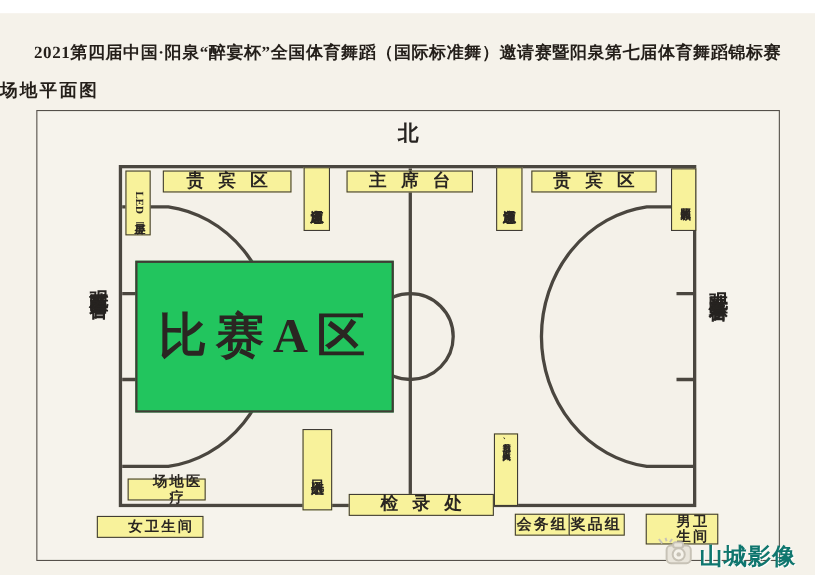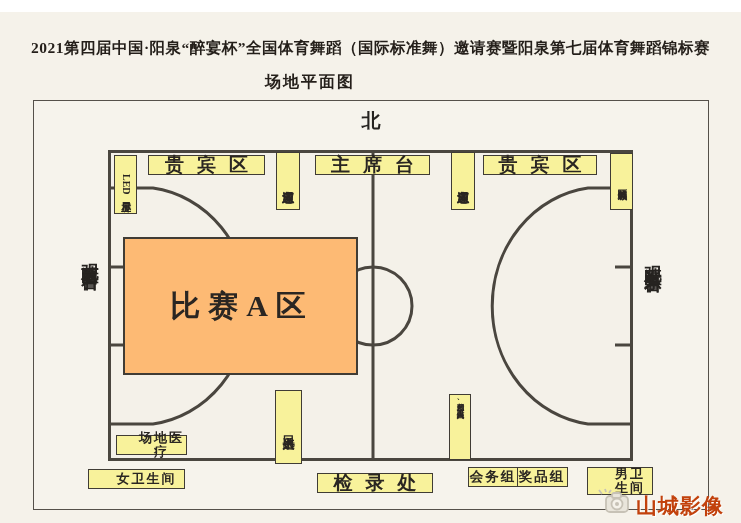--- a/index.html
+++ b/index.html
@@ -10,21 +10,21 @@
     color:#1d1b18;
     margin-top:12px;
   }
   .title1{
     position:absolute; top:26px; left:0; width:741px;
     text-align:center; font-weight:bold; font-size:15.5px; letter-spacing:.5px;
     color:#241f1a;
   }
   .title2{
     position:absolute; top:60px; left:0; width:620px;
-    text-align:center; font-weight:bold; font-size:16px; letter-spacing:2px;
+    text-align:left; font-weight:bold; font-size:16px; letter-spacing:2px;
     color:#241f1a;
   }
   .frame{
     position:absolute; left:33px; top:88px; width:676px; height:410px;
     border:1.5px solid #55504a; box-sizing:border-box; background:#f6f3ec;
   }
   .north{
     position:absolute; top:96px; left:33px; width:676px;
     text-align:center; font-weight:bold; font-size:19px; color:#262320;
   }
@@ -34,40 +34,40 @@
   }
   .court svg{display:block;}
   .box{
     position:absolute; box-sizing:border-box;
     background:#f8f29b; border:1.5px solid #403c35;
     display:flex; align-items:center; justify-content:center;
     font-weight:bold; color:#2a2622; text-align:center;
     line-height:1.05;
   }
   .zone{
-    background:#fdba74; border-width:2px;
-    font-size:30px; letter-spacing:8px; padding-left:3px;
+    background:#22c55e; border-width:2px;
+    font-size:44px; letter-spacing:8px; padding-left:3px;
   }
   .v{ writing-mode:vertical-rl; text-orientation:mixed; }
   .stand{
     position:absolute; writing-mode:vertical-rl; text-orientation:upright;
     font-weight:bold; font-size:17.5px; letter-spacing:2px; color:#262320;
     background:transparent;
   }
-  .sp3{ letter-spacing:13px; padding-left:13px; font-size:19px; }
+  .sp3{ letter-spacing:13px; padding-left:13px; font-size:16px; }
   .sp4{ letter-spacing:2px;  padding-left:20px;  font-size:13px; }
   .sm3{ letter-spacing:2px;  padding-left:0;  font-size:13.5px; }
   .judge{
     font-size:7.5px; line-height:10px; letter-spacing:0;
     padding:2px 1px; justify-content:flex-start;
   }
   .watermark{
     position:absolute; left:596px; top:477px; width:145px; height:34px;
     display:flex; align-items:center; gap:4px;
-    color:#c2410c; font-weight:bold; font-size:21px; letter-spacing:1px;
+    color:#0f766e; font-weight:bold; font-size:21px; letter-spacing:1px;
     text-shadow:1px 1px 0 rgba(255,255,255,.95);
   }
 </style>
 </head>
 <body>
 
 <div class="page">
 
   <div class="title1">2021第四届中国·阳泉“醉宴杯”全国体育舞蹈（国际标准舞）邀请赛暨阳泉第七届体育舞蹈锦标赛</div>
   <div class="title2">场地平面图</div>
@@ -99,21 +99,21 @@
   <div class="box sp3" style="left:483px;top:143px;width:114px;height:20px;">贵宾区</div>
   <div class="box v" style="left:610px;top:141px;width:23px;height:57px;font-size:9.5px;">颁奖照相区</div>
 
   <div class="box zone" style="left:123px;top:225px;width:235px;height:138px;">比赛A区</div>
 
   <div class="box v" style="left:275px;top:378px;width:27px;height:74px;font-size:12px;">选手出入口</div>
   <div class="box v judge" style="left:449px;top:382px;width:22px;height:66px;">裁判员、工作人员出入口</div>
   <div class="box sp4" style="left:116px;top:423px;width:71px;height:20px;">场地医疗</div>
 
   <div class="box sp4" style="left:88px;top:457px;width:97px;height:20px;">女卫生间</div>
-  <div class="box sp3" style="left:317px;top:461px;width:116px;height:20px;">检录处</div>
+  <div class="box sp3" style="left:317px;top:437px;width:132px;height:20px;">检录处</div>
   <div class="box sm3" style="left:468px;top:455px;width:50px;height:20px;">会务组</div>
   <div class="box sm3" style="left:516.5px;top:455px;width:51px;height:20px;">奖品组</div>
   <div class="box sp4" style="left:587px;top:455px;width:66px;height:28px;">男卫生间</div>
 
   <div class="stand" style="left:78px;top:237px;">观看区西看台</div>
   <div class="stand" style="left:641px;top:239px;">观看区东看台</div>
 
   <div class="watermark">
     <span>
       <svg width="36" height="30" viewBox="0 0 36 30">

